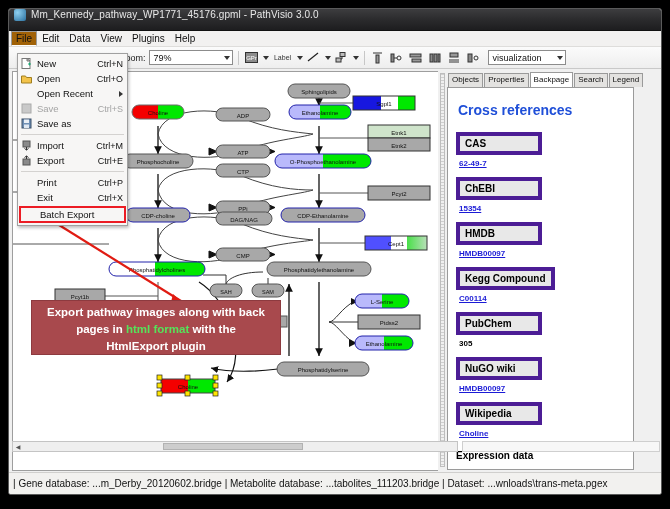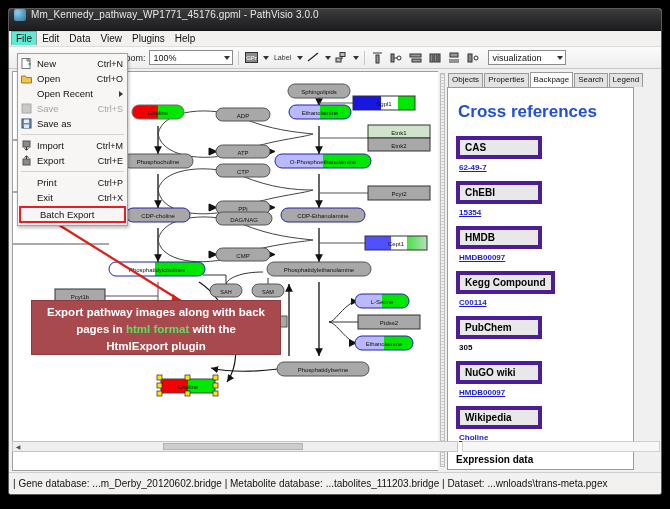--- a/index.html
+++ b/index.html
@@ -52,21 +52,21 @@
     font-size: 10px;
     padding-left: 2px;
     position: relative; z-index: 40;
   }
   #menubar .mi {
     padding: 1px 5px;
     color: #111;
     line-height: 13px;
   }
   #menubar .mi.active {
-    background: #5eead4;
+    background: #a16207;
     border: 1px solid #9a9a9a;
     border-bottom-color: #fdfdfd;
     padding: 0px 4px;
   }
 
   
   #toolbar {
     height: 22px;
     background: linear-gradient(180deg,#fbfbfb,#eeeeee);
     border-bottom: 1px solid #c9c9c9;
@@ -162,21 +162,21 @@
     left: 9px; top: 16px;
     width: 187px; height: 383px;
     background: #fff;
     border: 1px solid #9a9a9a;
     overflow: hidden;
     padding: 8px 8px 0 8px;
   }
   .bp-title {
     color: #1f4fd8;
     font-weight: bold;
-    font-size: 17px;
+    font-size: 14px;
     margin: 6px 0 14px 2px;
     font-family: "Liberation Sans", sans-serif;
   }
   .bp-row { margin-bottom: 9px; }
   .bp-head {
     display: inline-block;
     min-width: 86px;
     border: 4px solid #4c1d95;
     background: #e8e8e8;
     font-weight: bold;
@@ -308,21 +308,21 @@
       <span class="mi">Data</span>
       <span class="mi">View</span>
       <span class="mi">Plugins</span>
       <span class="mi">Help</span>
     </div>
 
     <div id="toolbar">
       <div style="width:104px"></div>
       <span class="tb-label">Zoom:</span>
       <div class="tb-combo" style="width:84px">
-        <span>100%</span>
+        <span>79%</span>
         <span class="arrow"></span>
       </div>
       <div class="tb-sep"></div>
       <div class="tb-btn">
         <svg width="13" height="11" viewBox="0 0 13 11">
             <rect x="0.5" y="0.5" width="12" height="10" fill="#8c8c8c" stroke="#333"></rect>
             <text x="6.5" y="8" font-size="6" fill="#fff" text-anchor="middle">GPr</text>
           </svg>
       </div>
       <span class="tb-arrow"></span>

